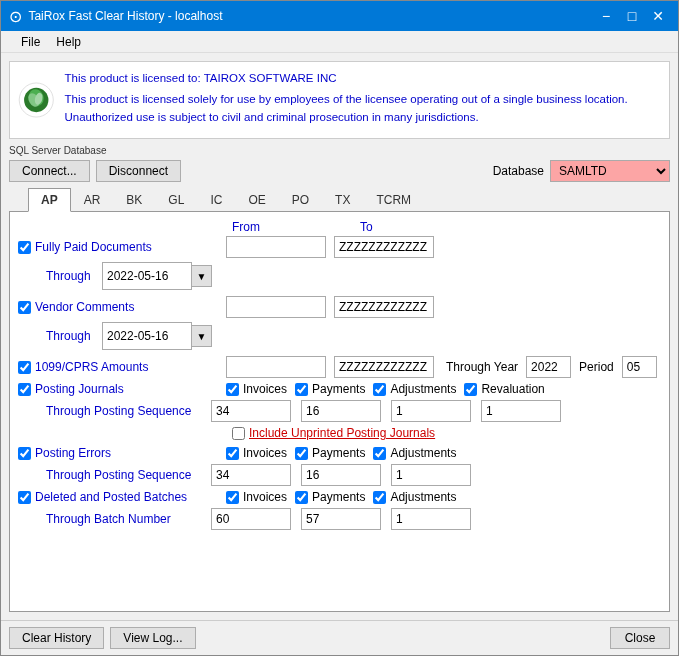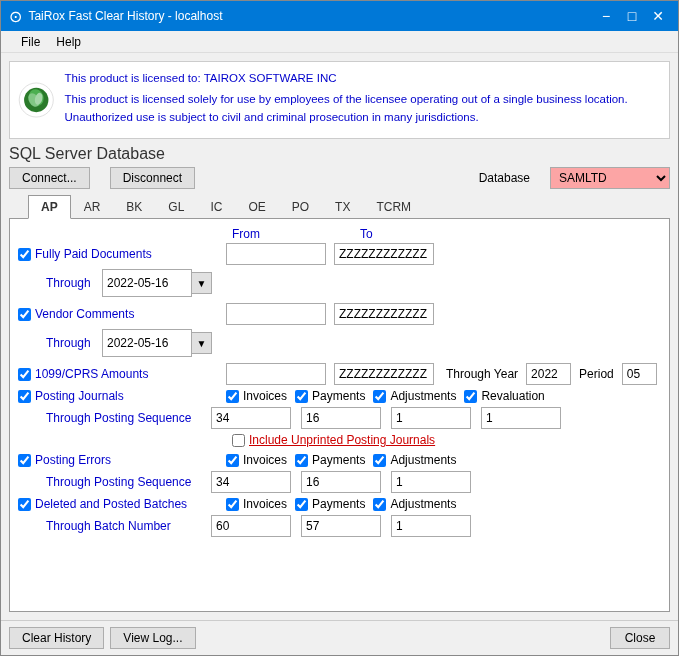--- a/index.html
+++ b/index.html
@@ -88,27 +88,27 @@
       color: #0000cc;
       font-size: 11.5px;
       line-height: 1.5;
     }
     .db-section {
       display: flex;
       flex-direction: column;
       gap: 4px;
     }
     .db-label {
-      font-size: 16px;
+      font-size: 10px;
       color: #333;
     }
     .db-row {
       display: flex;
       align-items: center;
-      gap: 20px;
+      gap: 6px;
     }
     .btn {
       padding: 3px 12px;
       background: #e1e1e1;
       border: 1px solid #adadad;
       cursor: pointer;
       font-size: 12px;
       min-width: 60px;
     }
     .db-name-label {

